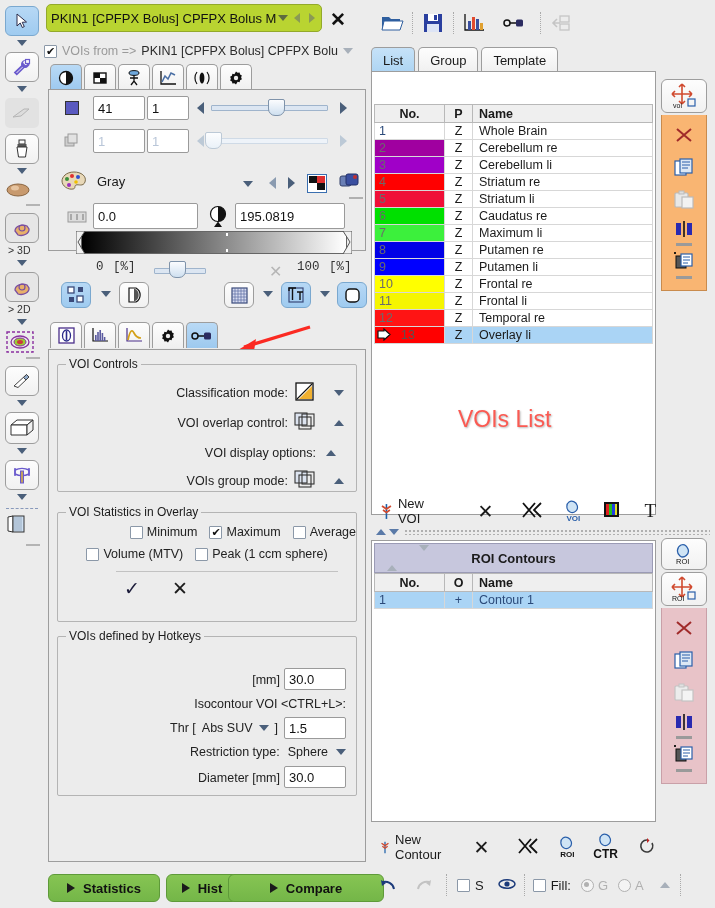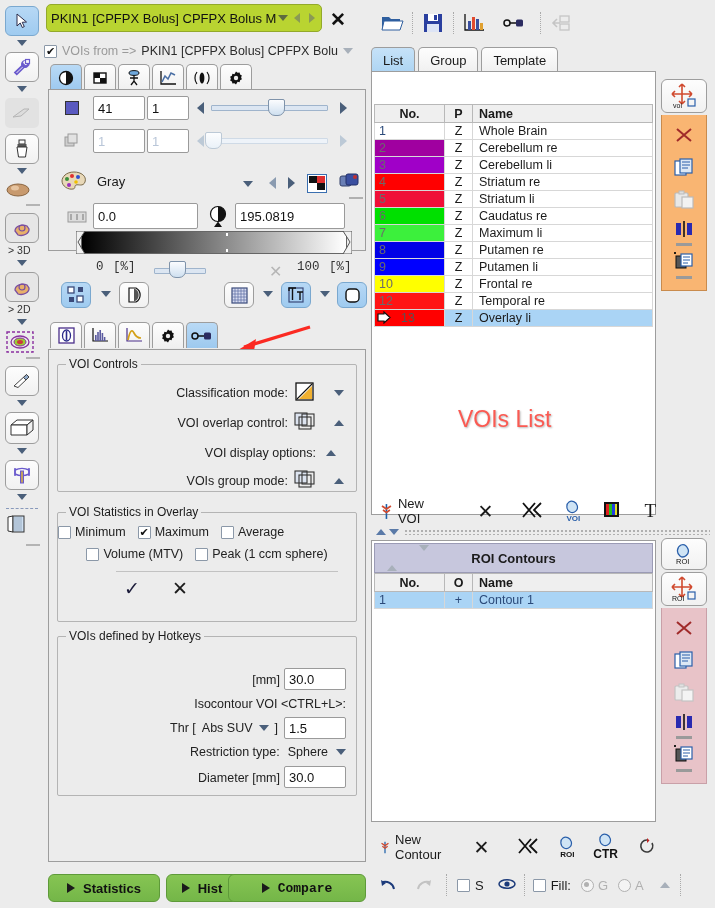--- a/index.html
+++ b/index.html
@@ -520,21 +520,21 @@
               <rect x="8" y="2" width="12" height="12" fill="none" stroke="#333" stroke-width="1.1"></rect>
             </svg>
         </span>
         <span class="tri-u" style="position:absolute;right:12px;"></span>
       </div>
     </div>
 
     <div class="group" style="left:8px; top:162px; width:300px; height:110px;">
       <div class="gtitle">VOI Statistics in Overlay</div>
 
-      <div style="position:absolute;left:0;top:12px;width:100%;display:flex;justify-content:flex-start;gap:12px;align-items:center;">
+      <div style="position:absolute;left:0;top:12px;width:100%;display:flex;justify-content:flex-end;gap:12px;align-items:center;">
         <span style="display:flex;align-items:center;gap:4px;">
             <span class="cbx"></span>
             <span class="lbl">Minimum</span>
           </span>
         <span style="display:flex;align-items:center;gap:4px;">
             <span class="cbx on"></span>
             <span class="lbl">Maximum</span>
           </span>
         <span style="display:flex;align-items:center;gap:4px;">
             <span class="cbx"></span>
@@ -589,21 +589,21 @@
   </div>
 
   <div class="greenbtn" style="position:absolute;left:48px;top:874px;width:112px;height:28px;">
     <span class="arrowhead"></span>
     <span>Statistics</span>
   </div>
   <div class="greenbtn" style="position:absolute;left:166px;top:874px;width:72px;height:28px;">
     <span class="arrowhead"></span>
     <span>Hist</span>
   </div>
-  <div class="greenbtn" style="position:absolute;left:228px;top:874px;width:138px;height:28px;font-family:Liberation Mono, monospace;">
+  <div class="greenbtn" style="position:absolute;left:228px;top:874px;width:156px;height:28px;">
     <span class="arrowhead"></span>
     <span>Compare</span>
   </div>
 
   <div id="rightpane">
 
     <div style="position:absolute;left:6px;top:8px;display:flex;align-items:center;gap:0;">
       <div style="width:40px;height:30px;display:flex;align-items:center;justify-content:center;cursor:pointer;">
         <svg width="24" height="20" viewBox="0 0 24 20">
             <path d="M2 4 L9 4 L11 6 L20 6 L20 16 L2 16 Z" fill="#2f5f9f"></path>
@@ -712,20 +712,25 @@
               </tr>
               <tr>
                 <td style="background: rgb(0, 0, 255); position: relative; color: rgb(107, 107, 107);">9</td>
                 <td style="text-align: center; padding: 0px;">Z</td>
                 <td style="padding-left: 6px;">Putamen li</td>
               </tr>
               <tr>
                 <td style="background: rgb(255, 255, 0); position: relative; color: rgb(107, 107, 107);">10</td>
                 <td style="text-align: center; padding: 0px;">Z</td>
                 <td style="padding-left: 6px;">Frontal re</td>
+              </tr>
+              <tr>
+                <td style="background: rgb(245, 245, 0); position: relative; color: rgb(107, 107, 107);">11</td>
+                <td style="text-align: center; padding: 0px;">Z</td>
+                <td style="padding-left: 6px;">Frontal li</td>
               </tr>
               <tr>
                 <td style="background: rgb(255, 20, 20); position: relative; color: rgb(107, 107, 107);">12</td>
                 <td style="text-align: center; padding: 0px;">Z</td>
                 <td style="padding-left: 6px;">Temporal re</td>
               </tr>
               <tr>
                 <td style="background: rgb(255, 0, 0); position: relative; color: rgb(107, 107, 107);"><span style="position:absolute;left:2px;top:1px;"><svg width="15" height="13" viewBox="0 0 15 13">
                       <path d="M1 3 L7 3 L7 1 L13 6.5 L7 12 L7 10 L1 10 Z" fill="#fff" stroke="#111" stroke-width="1.2"></path>
                     </svg></span><span style="margin-left:22px;color:#555;">13</span></td>

